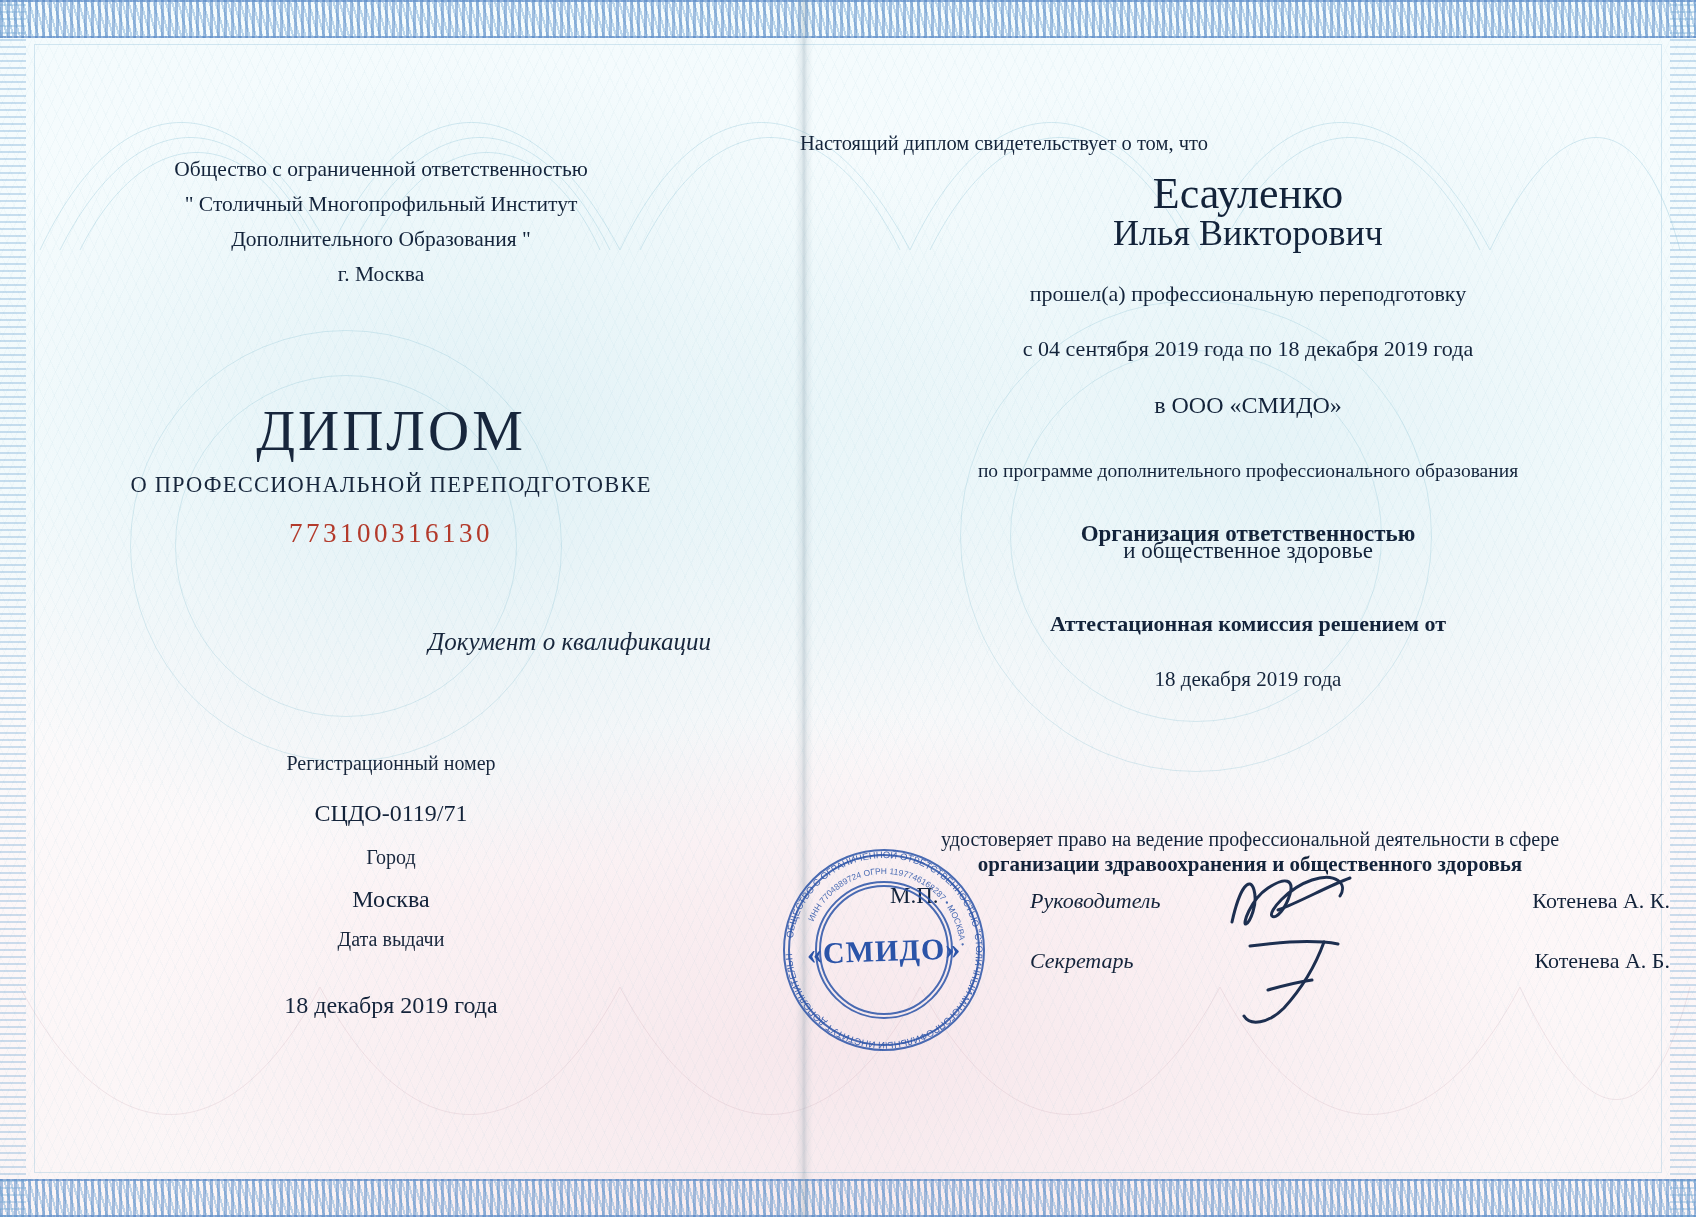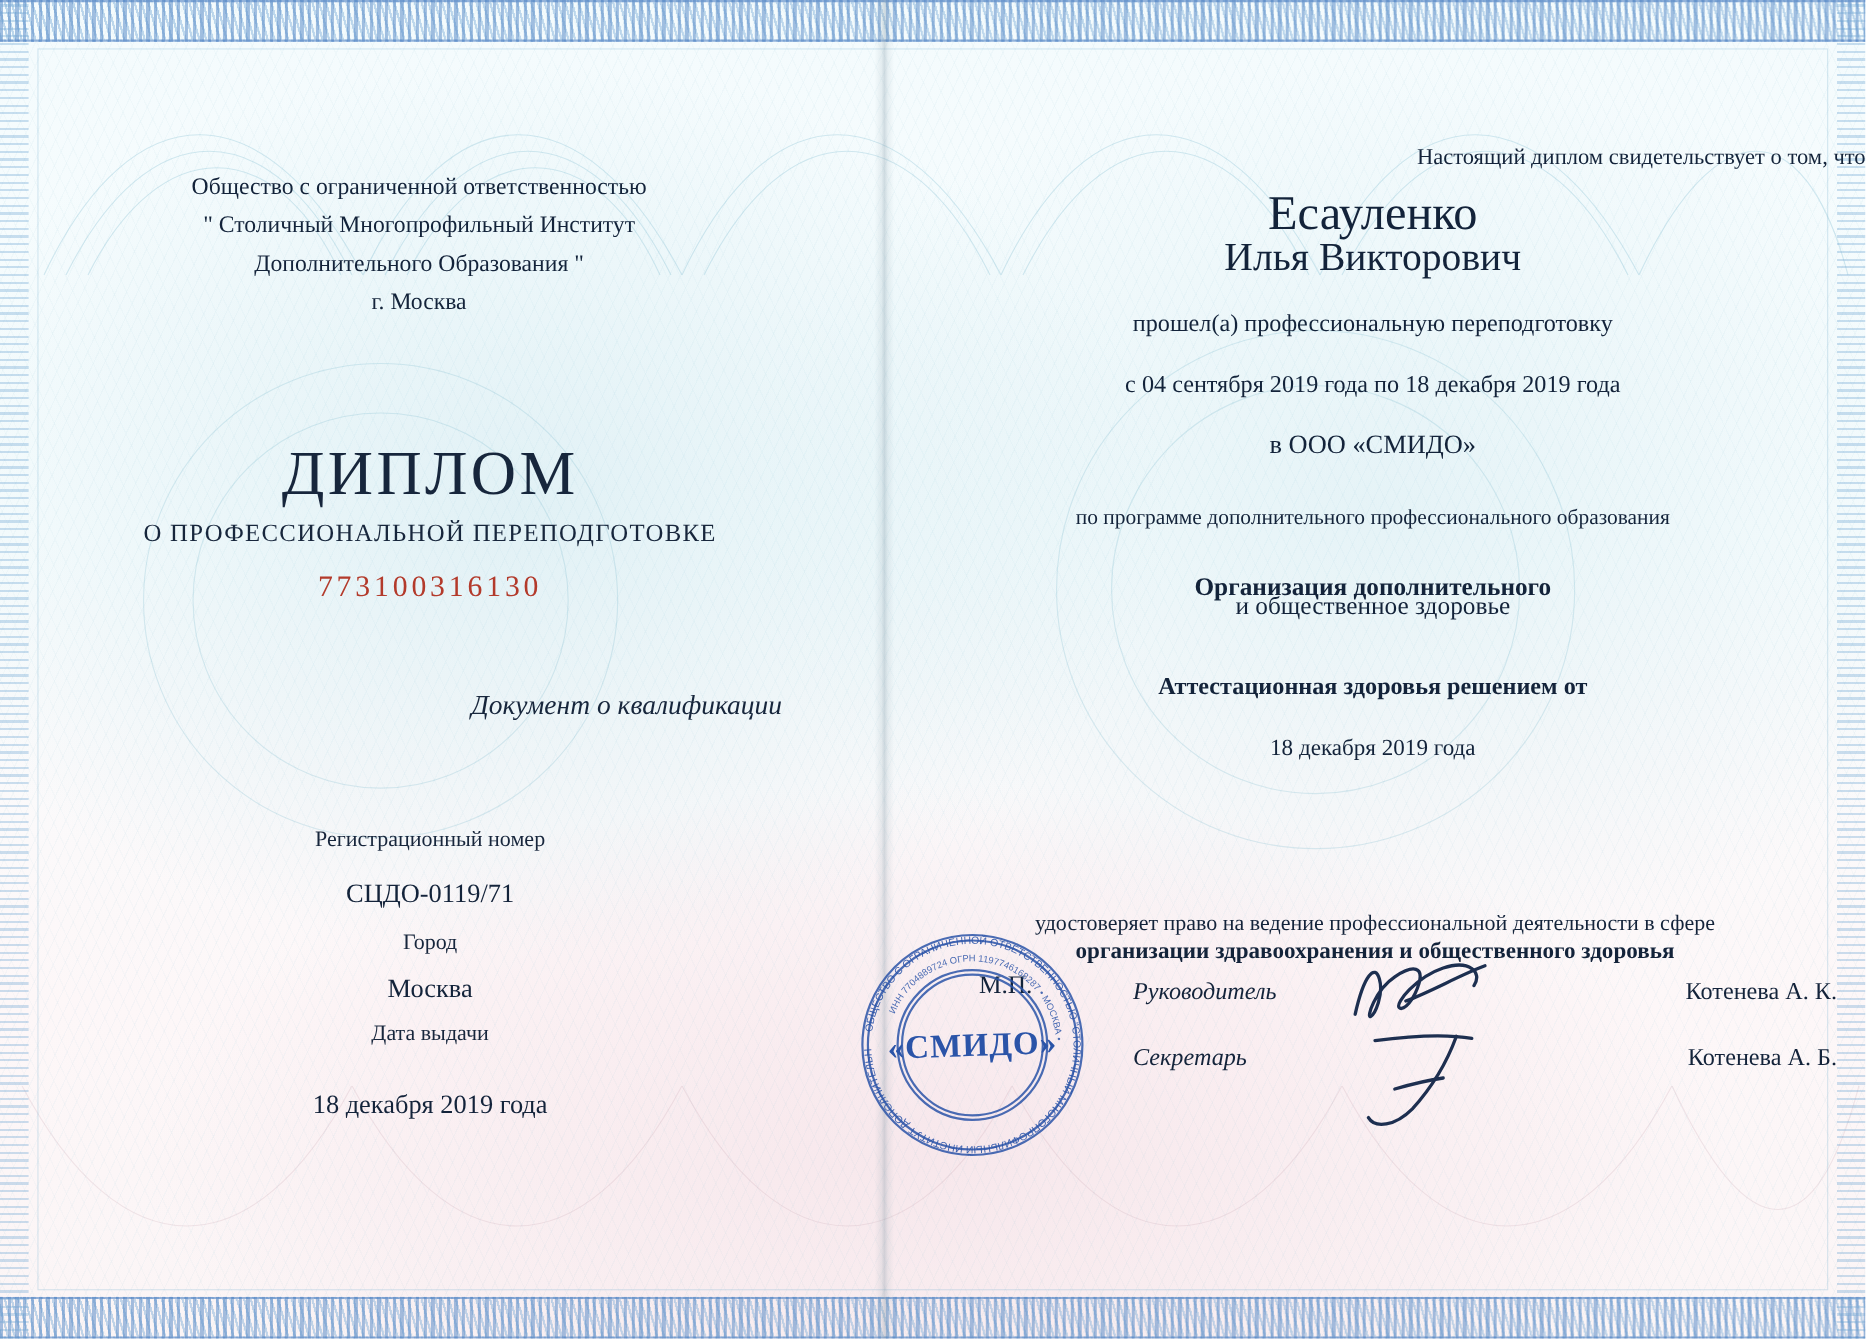--- a/index.html
+++ b/index.html
@@ -216,21 +216,21 @@
     text-align: center;
     font-size: 24px;
     color: #13233a;
   }
 
   
   .r-intro {
     position: absolute;
     top: 132px;
     left: 0; width: 896px;
-    text-align: right;
+    text-align: left;
     font-size: 20.5px;
     color: #13233a;
   }
   .r-name1 {
     position: absolute;
     top: 168px;
     left: 0; width: 896px;
     text-align: center;
     font-size: 44px;
     color: #13233a;
@@ -413,23 +413,23 @@
   <div class="half right-half">
 
     <div class="r-intro">Настоящий диплом свидетельствует о том, что</div>
     <div class="r-name1">Есауленко</div>
     <div class="r-name2">Илья Викторович</div>
 
     <div class="r-line r-retrain">прошел(а) профессиональную переподготовку</div>
     <div class="r-line r-period">с 04 сентября 2019 года по 18 декабря 2019 года</div>
     <div class="r-line r-program-label">по программе дополнительного профессионального образования</div>
     <div class="r-line r-org">в ООО «СМИДО»</div>
-    <div class="r-line r-course1">Организация дополнительного</div>
+    <div class="r-line r-course1">Организация ответственностью</div>
     <div class="r-line r-course2">и общественное здоровье</div>
-    <div class="r-line r-commission">Аттестационная здоровья решением от</div>
+    <div class="r-line r-commission">Аттестационная комиссия решением от</div>
     <div class="r-line r-decision-date">18 декабря 2019 года</div>
 
     <div class="r-rights1">удостоверяет право на ведение профессиональной деятельности в сфере</div>
     <div class="r-rights2">организации здравоохранения и общественного здоровья</div>
 
     <div class="mp-label">М.П.</div>
 
     <div class="sig-row row1">
       <div class="sig-role">Руководитель</div>
       <svg class="sig-mark" viewBox="0 0 210 78">

